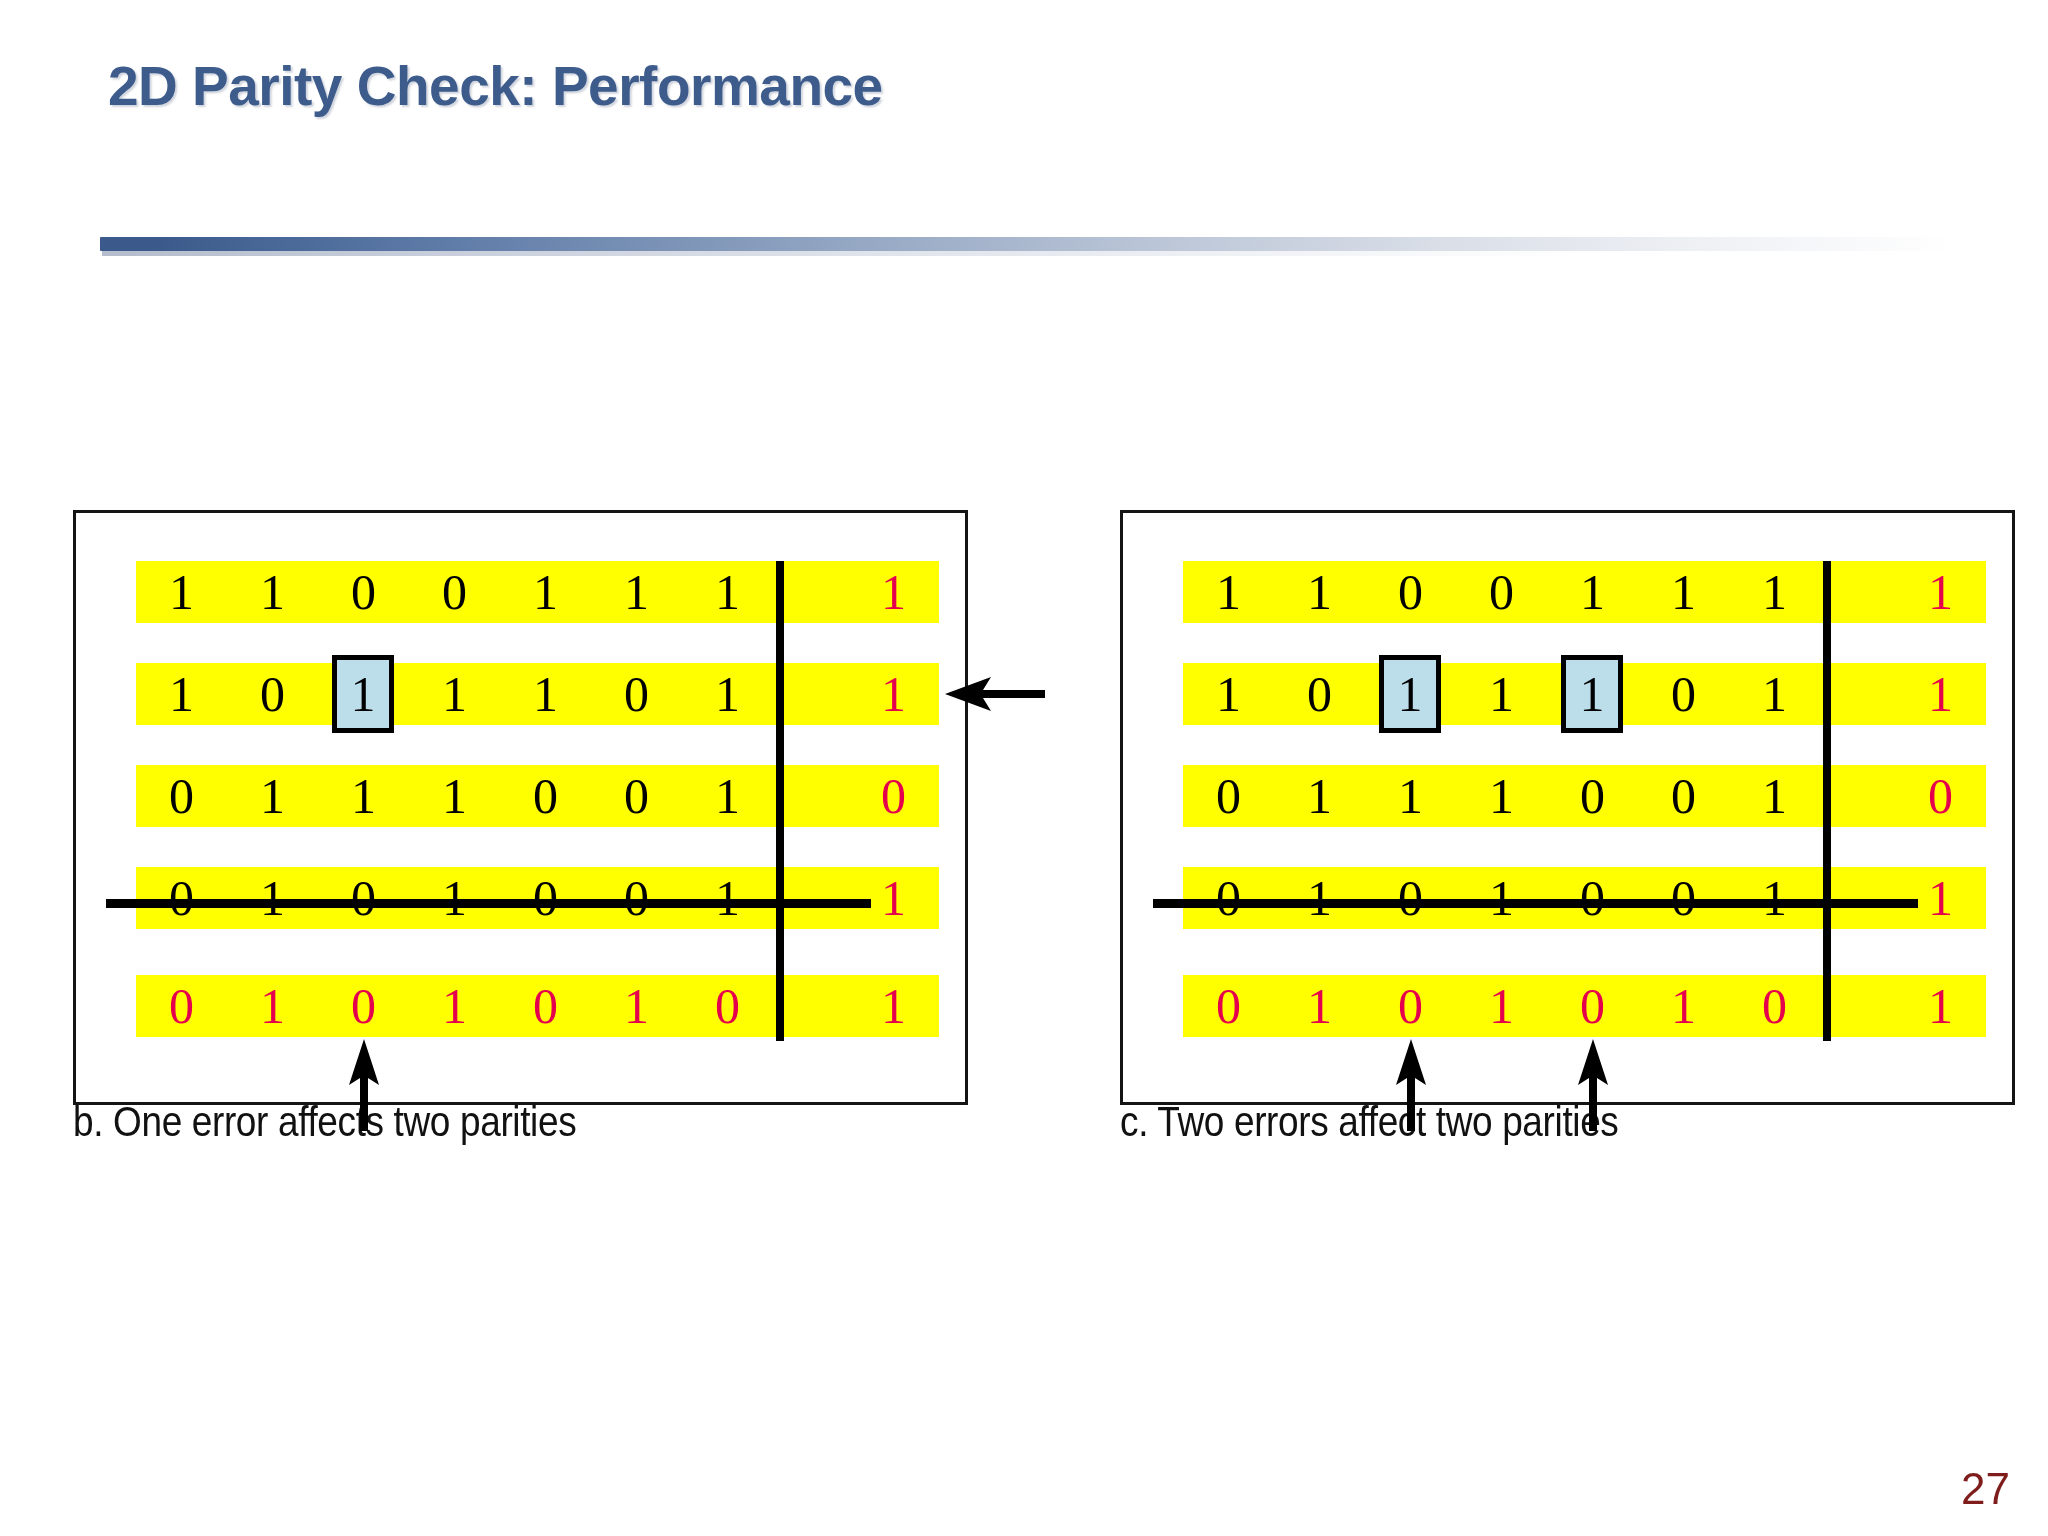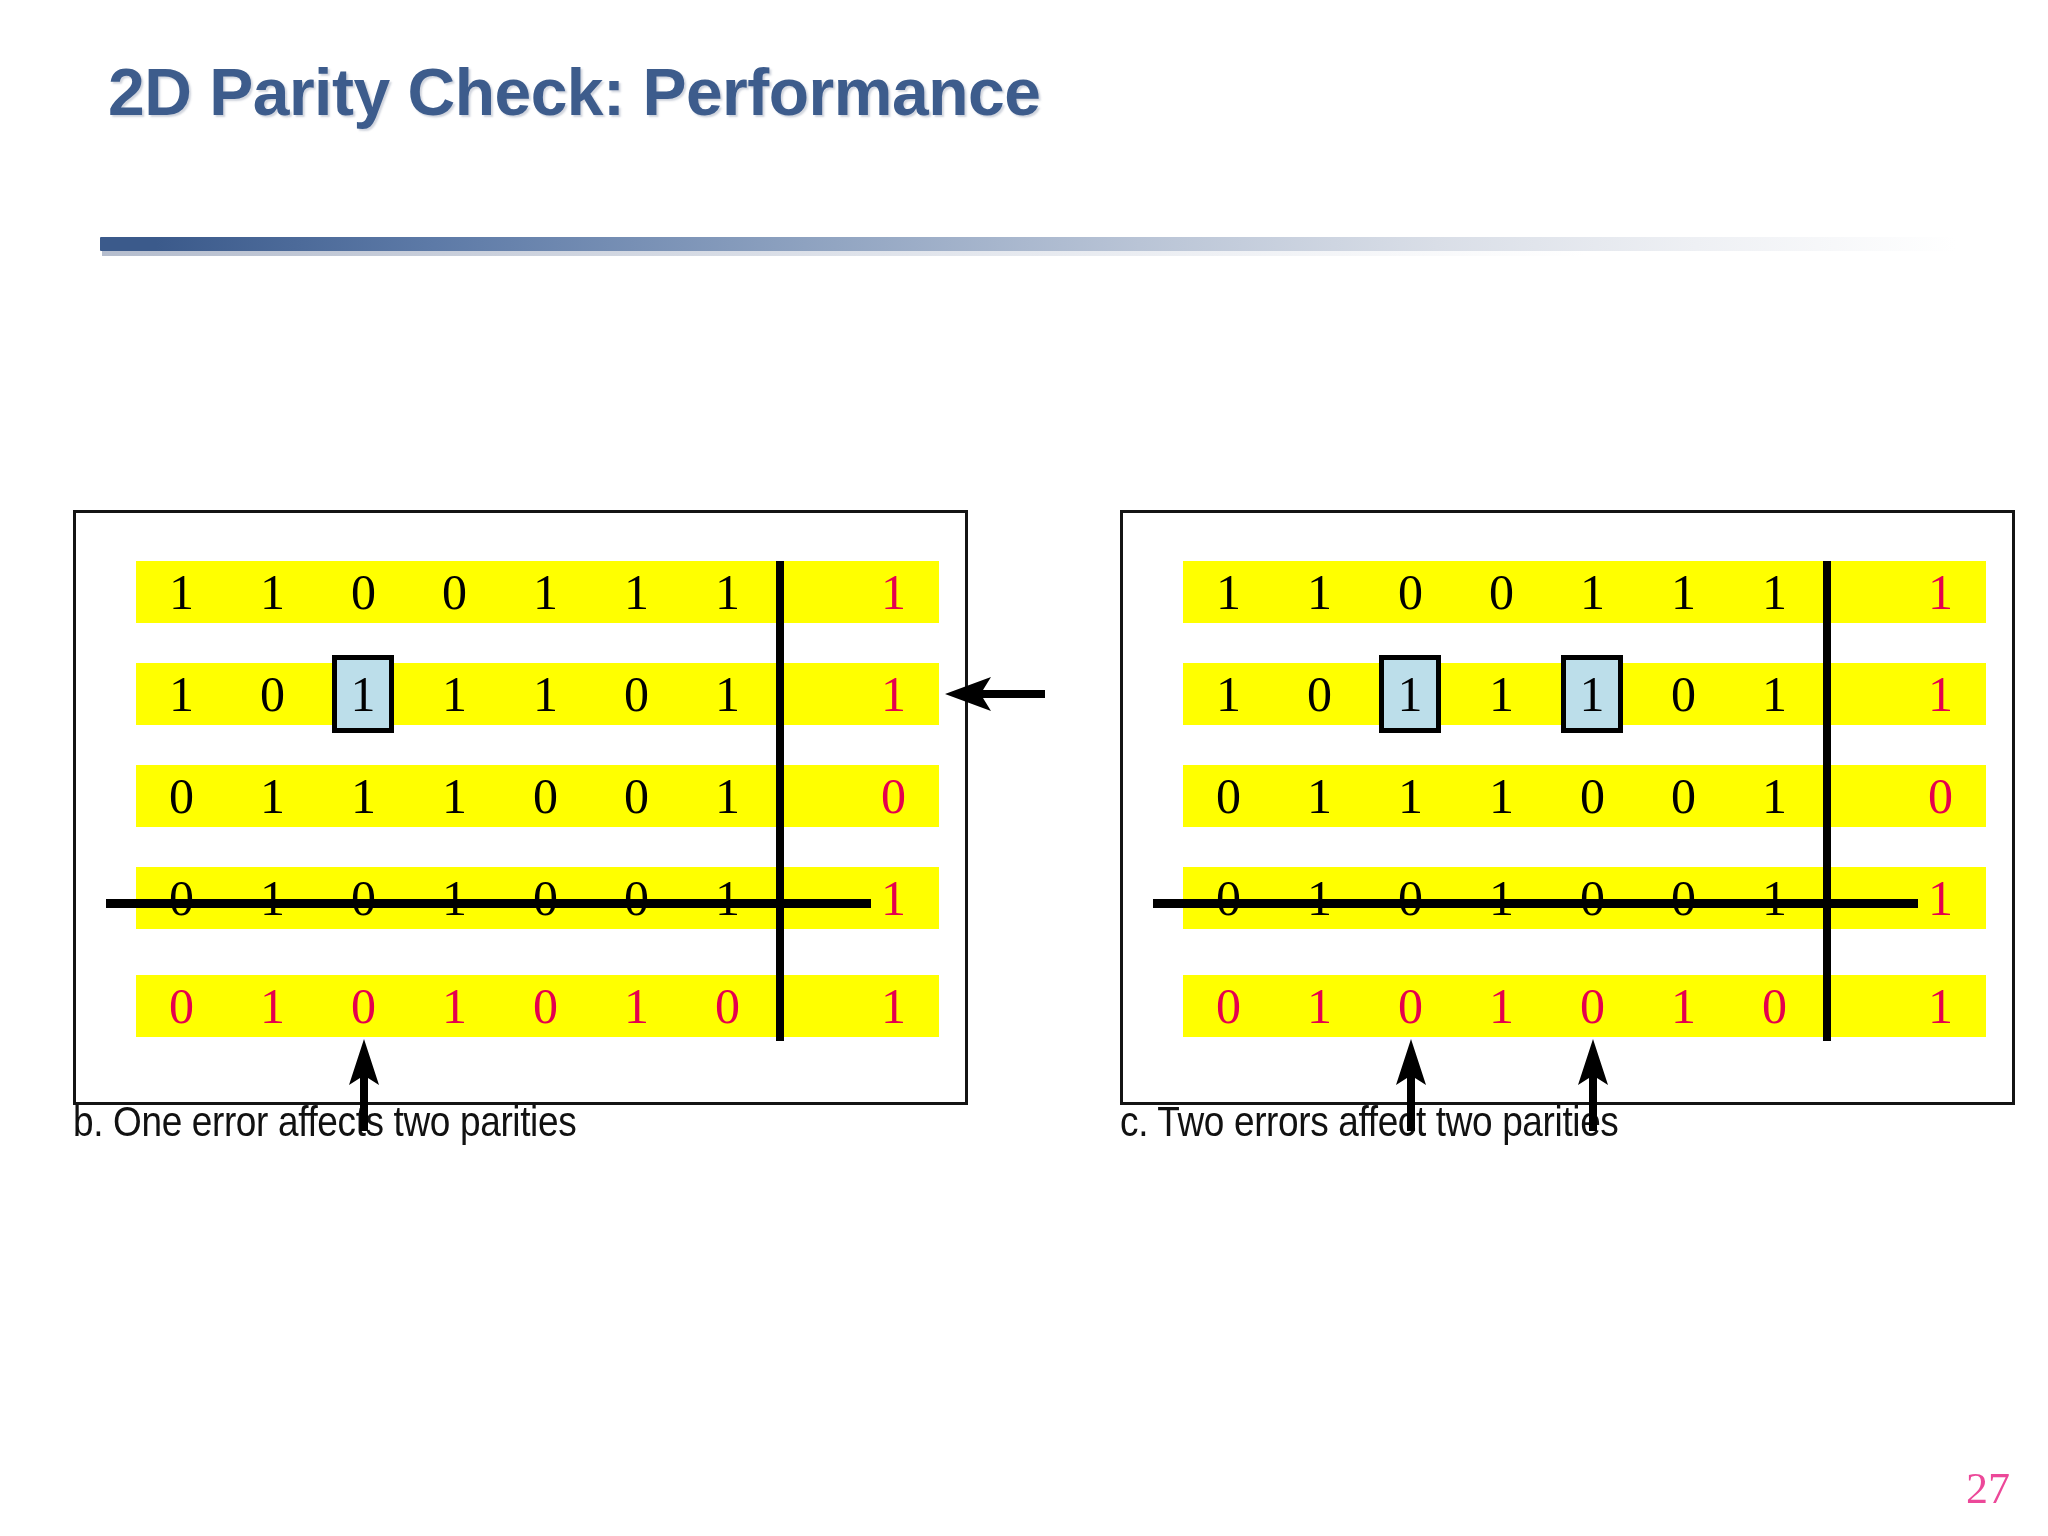--- a/index.html
+++ b/index.html
@@ -16,21 +16,21 @@
     -webkit-font-smoothing: antialiased;
   }
 
   
   .slide-title {
     position: absolute;
     left: 108px;
     top: 58px;
     font-family: "Liberation Sans", sans-serif;
     font-weight: bold;
-    font-size: 66px;
+    font-size: 55px;
     line-height: 1.05;
     letter-spacing: -0.5px;
     color: #3d5c8c;
     white-space: nowrap;
     text-shadow: 2px 2px 2px rgba(150,160,180,0.45);
   }
   .title-rule {
     position: absolute;
     left: 100px;
     top: 237px;
@@ -159,23 +159,23 @@
     transform-origin: left center;
     letter-spacing: -0.4px;
   }
   #caption-b { left: 73px;  top: 1098px; }
   #caption-c { left: 1120px; top: 1098px; }
 
   .page-number {
     position: absolute;
     right: 38px;
     bottom: 22px;
-    font-family: Liberation Serif, serif;
+    font-family: Liberation Sans, sans-serif;
     font-size: 44px;
-    color: #ec4899;
+    color: #7f1d1d;
     text-align: center;
   }
 </style>
 </head>
 <body>
 
 <div class="slide-title">2D Parity Check: Performance</div>
 <div class="title-rule"></div>
 <div class="title-rule-shadow"></div>
 

